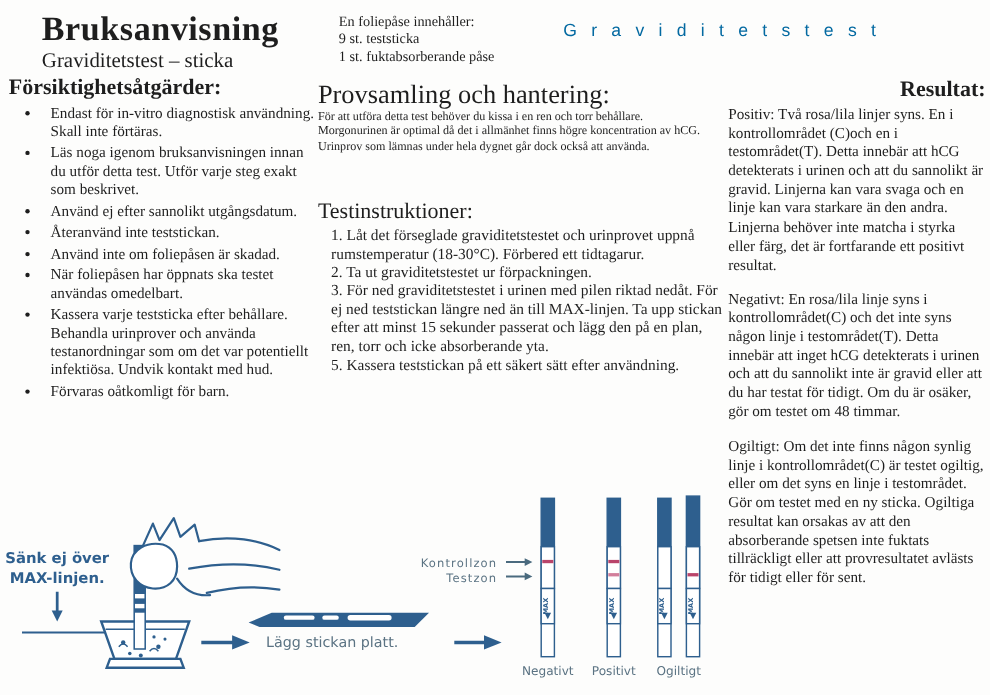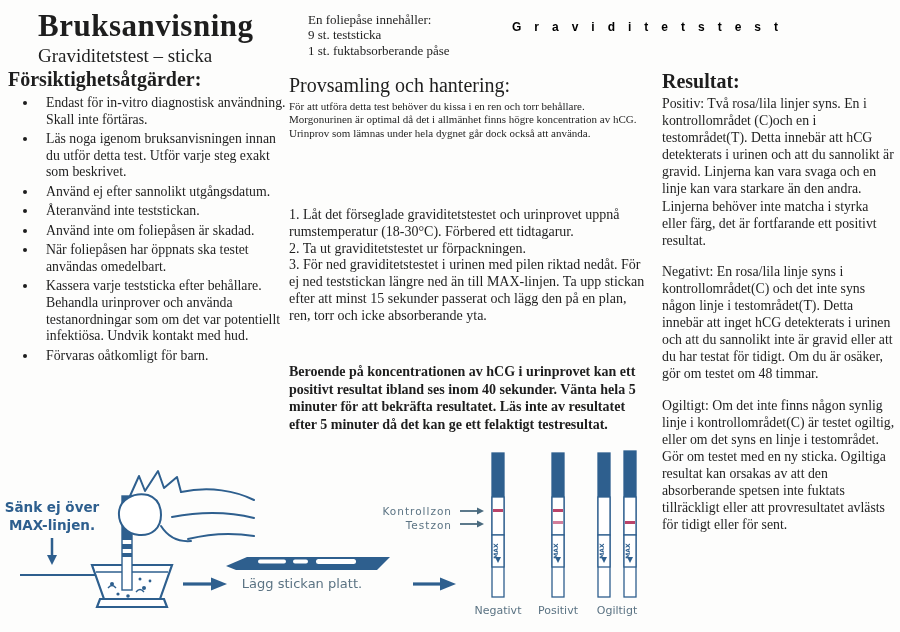--- a/index.html
+++ b/index.html
@@ -7,34 +7,34 @@
     position:relative;width:900px;height:632px;background:#fdfdfc;
     font-family:"Liberation Serif", serif;color:#1e1e1e;overflow:hidden;
     box-shadow:0 0 4px rgba(0,0,0,.25);
   }
   .abs{position:absolute;}
   .doc-title{left:38px;top:8px;font-size:31px;font-weight:700;letter-spacing:.5px;}
   .doc-subtitle{left:38px;top:45px;font-size:19px;}
   .foil-note{left:308px;top:12px;font-size:13px;line-height:1.18;}
   .brand{
     left:512px;top:20px;font-family:"Liberation Sans",sans-serif;
-    font-size:12px;letter-spacing:13px;color:#000000;font-weight:700;white-space:nowrap;
+    font-size:16px;letter-spacing:13px;color:#0369a1;font-weight:400;white-space:nowrap;
   }
   .col-left{left:8px;top:68px;width:284px;}
   .col-left h2{margin:0 0 4px 0;font-size:20px;font-weight:700;}
   .col-left ul{margin:0;padding:0 0 0 30px;list-style:disc;}
   .col-left li{font-size:13.8px;line-height:1.2;margin-bottom:3px;padding-left:8px;}
-  .col-mid-head1{left:289px;top:74px;font-size:20px;}
+  .col-mid-head1{left:289px;top:74px;font-size:24px;}
   .col-mid-body{left:289px;top:100px;width:360px;font-size:11px;line-height:1.22;}
   .col-mid-head2{left:289px;top:181px;font-size:20px;}
-  .steps{left:289px;top:207px;width:362px;font-size:14px;line-height:1.2;}
+  .steps{left:301px;top:207px;width:362px;font-size:14px;line-height:1.2;}
   .steps div{margin:0;}
   .warning{left:289px;top:363px;width:358px;font-size:14px;line-height:1.25;font-weight:700;}
   .col-right{left:662px;top:70px;width:234px;}
-  .col-right h2{margin:0 0 2px 0;font-size:20px;font-weight:700;}
+  .col-right h2{margin:0 0 2px 0;font-size:20px;font-weight:700;text-align:right;}
   .col-right p{margin:0 0 14px 0;font-size:13.8px;line-height:1.24;}
   svg text{font-family:"DejaVu Sans","Liberation Sans",sans-serif;}
 </style>
 </head>
 <body>
 
 <div class="page">
 
   <div class="abs doc-title">Bruksanvisning</div>
   <div class="abs doc-subtitle">Graviditetstest – sticka</div>
@@ -57,26 +57,27 @@
       <li>Använd inte om foliepåsen är skadad.</li>
       <li>När foliepåsen har öppnats ska testet användas omedelbart.</li>
       <li>Kassera varje teststicka efter behållare. Behandla urinprover och använda testanordningar som om det var potentiellt infektiösa. Undvik kontakt med hud.</li>
       <li>Förvaras oåtkomligt för barn.</li>
     </ul>
   </div>
 
   <div class="abs col-mid-head1">Provsamling och hantering:</div>
   <div class="abs col-mid-body">För att utföra detta test behöver du kissa i en ren och torr behållare.  Morgonurinen är optimal då det i allmänhet finns högre koncentration av hCG. Urinprov som lämnas under hela dygnet går dock också att använda.</div>
 
+  <div class="abs col-mid-head2">Testinstruktioner:</div>
   <div class="abs steps">
     <div>1. Låt det förseglade graviditetstestet och urinprovet uppnå rumstemperatur (18-30°C). Förbered ett tidtagarur.</div>
     <div>2. Ta ut graviditetstestet ur förpackningen.</div>
     <div>3. För ned graviditetstestet i urinen med pilen riktad nedåt. För ej ned teststickan längre ned än till MAX-linjen. Ta upp stickan efter att minst 15 sekunder passerat och lägg den på en plan, ren, torr och icke absorberande yta.</div>
-  </div>
-  <div class="abs warning">Beroende på koncentrationen av hCG i urinprovet kan ett positivt resultat ibland ses inom 40 sekunder. Vänta hela 5 minuter för att bekräfta resultatet. Läs inte av resultatet efter 5 minuter då det kan ge ett felaktigt testresultat.</div>
+    <div>5. Kassera teststickan på ett säkert sätt efter användning.</div>
+  </div>
 
   <div class="abs col-right">
     <h2>Resultat:</h2>
     <p>Positiv: Två rosa/lila linjer syns. En i kontrollområdet (C)och en i testområdet(T).  Detta innebär att hCG detekterats i urinen och att du sannolikt är gravid. Linjerna kan vara svaga och en linje kan vara starkare än den andra. Linjerna behöver inte matcha i styrka eller färg, det är fortfarande ett positivt resultat.</p>
     <p>Negativt: En rosa/lila linje syns i kontrollområdet(C) och det inte syns någon linje i testområdet(T). Detta innebär att inget hCG detekterats i urinen och att du sannolikt inte är gravid eller att du har testat för tidigt. Om du är osäker, gör om testet om 48 timmar.</p>
     <p>Ogiltigt: Om det inte finns någon synlig linje i kontrollområdet(C) är testet ogiltig, eller om det syns en linje i testområdet. Gör om testet med en ny sticka. Ogiltiga resultat kan orsakas av att den absorberande spetsen inte fuktats tillräckligt eller att provresultatet avlästs för tidigt eller för sent.</p>
   </div>
 
   <svg class="abs" style="left:0;top:438px;" width="680" height="194" viewBox="0 0 680 194">
 

